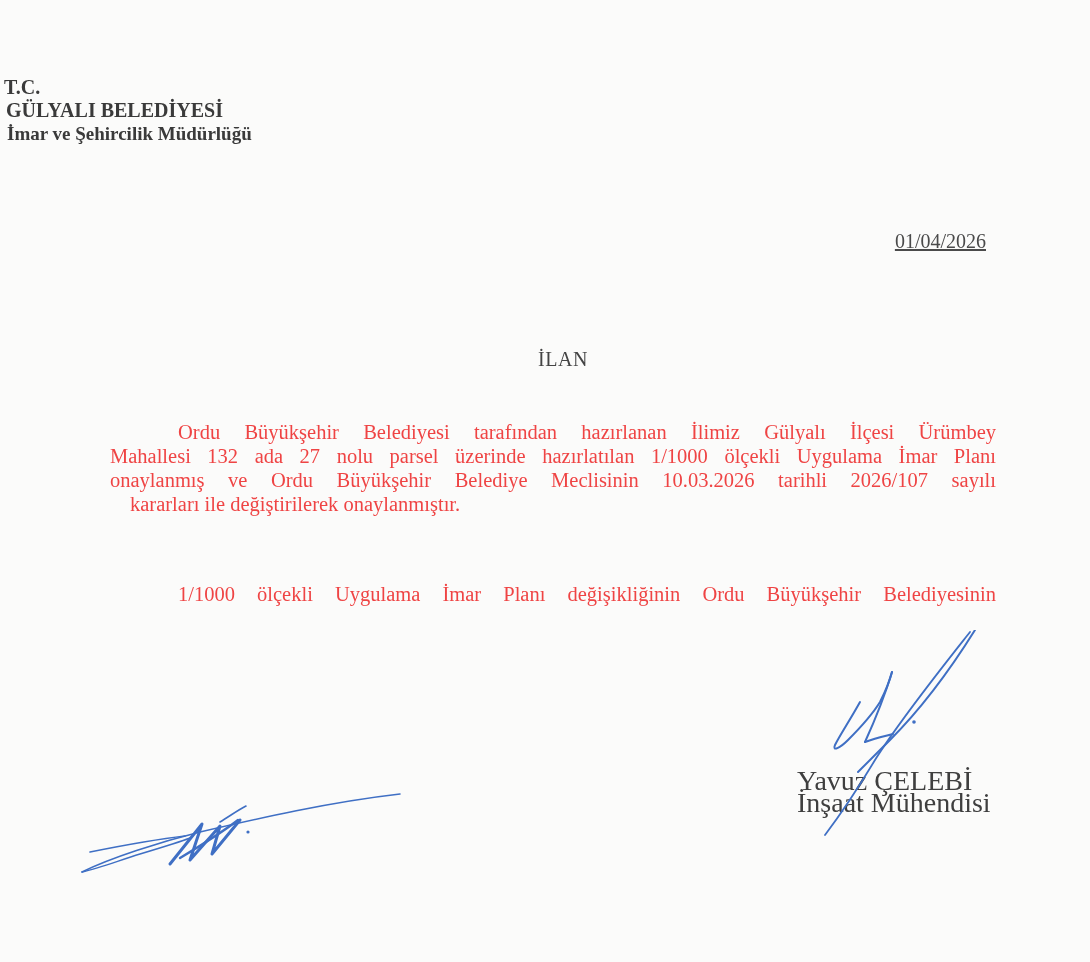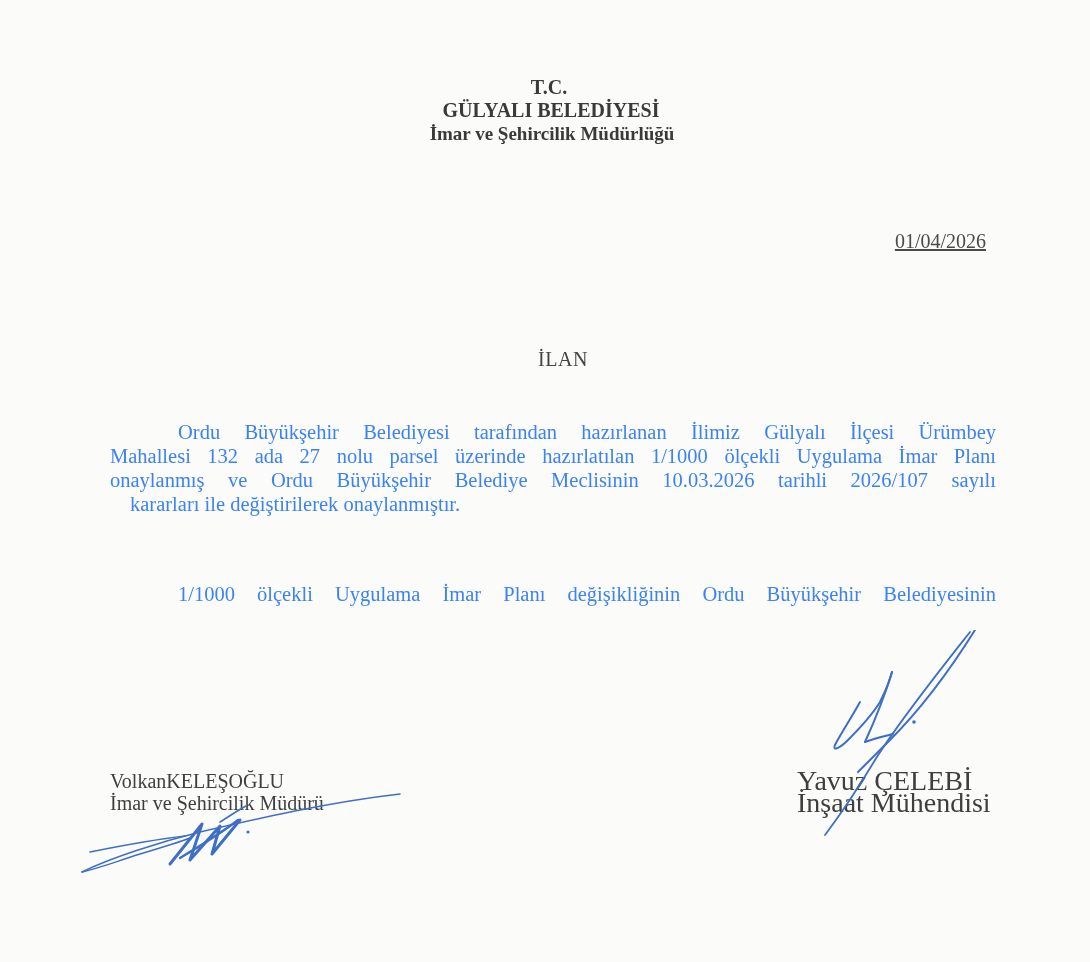--- a/index.html
+++ b/index.html
@@ -7,38 +7,38 @@
     width: 1090px; height: 962px;
     background: #fbfbfa;
     font-family: "Liberation Serif", "DejaVu Serif", serif;
     color: #3b3b3b;
     position: relative;
     overflow: hidden;
   }
   .page { position: absolute; inset: 0; }
   .header {
     position: absolute; left: 0; right: 0; top: 76px;
-    text-align: center; font-weight: bold; color: #3a3a3a;
+    text-align: left; font-weight: bold; color: #3a3a3a;
   }
   .header .l1 { font-size: 20px; line-height: 22px; position: relative; left: 4px; }
   .header .l2 { font-size: 20px; line-height: 24px; position: relative; left: 6px; }
   .header .l3 { font-size: 19px; line-height: 24px; position: relative; left: 7px; }
   .date {
     position: absolute; right: 104px; top: 230px;
     font-size: 20px; color: #4a4a4a; text-decoration: underline;
   }
   .title {
     position: absolute; left: 0; right: 0; top: 348px;
     text-align: center; font-size: 20px; color: #444; letter-spacing: 0.5px;
     padding-left: 4px;
     margin-left: 32px;
   }
   .body-text {
     position: absolute; left: 110px; width: 886px;
-    font-size: 20.5px; line-height: 24px; color: #3b82f6;
+    font-size: 20.5px; line-height: 24px; color: #ef4444;
     text-align: justify;
   }
   .p1 { top: 420px; }
   .p2 { top: 582px; }
   .body-text .line { display: block; text-align: justify; text-align-last: justify; white-space: nowrap; }
   .body-text .line.last { text-align-last: left; margin-left: 20px; }
   .body-text .line.indent { padding-left: 68px; }
   .sig-left {
     position: absolute; left: 110px; top: 770px;
     font-size: 20px; line-height: 22px; color: #3f3f3f;
@@ -68,24 +68,20 @@
     <span class="line indent">Ordu Büyükşehir Belediyesi tarafından hazırlanan İlimiz Gülyalı İlçesi Ürümbey</span>
     <span class="line">Mahallesi 132 ada 27 nolu parsel üzerinde hazırlatılan 1/1000 ölçekli Uygulama İmar Planı</span>
     <span class="line">onaylanmış ve Ordu Büyükşehir Belediye Meclisinin 10.03.2026 tarihli 2026/107 sayılı</span>
     <span class="line last">kararları ile değiştirilerek onaylanmıştır.</span>
   </div>
 
   <div class="body-text p2">
     <span class="line indent">1/1000 ölçekli Uygulama İmar Planı değişikliğinin Ordu Büyükşehir Belediyesinin</span>
   </div>
 
-  <div class="sig-left">
-    <div>VolkanKELEŞOĞLU</div>
-    <div>İmar ve Şehircilik Müdürü</div>
-  </div>
 
   <div class="sig-right">
     <div>Yavuz ÇELEBİ</div>
     <div>İnşaat Mühendisi</div>
   </div>
 
   <svg class="signature" style="left:70px; top:780px;" width="340" height="100" viewBox="0 0 340 100">
     <g fill="none" stroke="#3f6fc4" stroke-linecap="round" stroke-linejoin="round">
       <path d="M330 14 C 260 22, 190 38, 130 52 C 90 62, 40 78, 12 92" stroke-width="1.6"></path>
       <path d="M12 92 C 30 88, 50 80, 70 74 C 90 68, 110 62, 120 58" stroke-width="1.4"></path>

